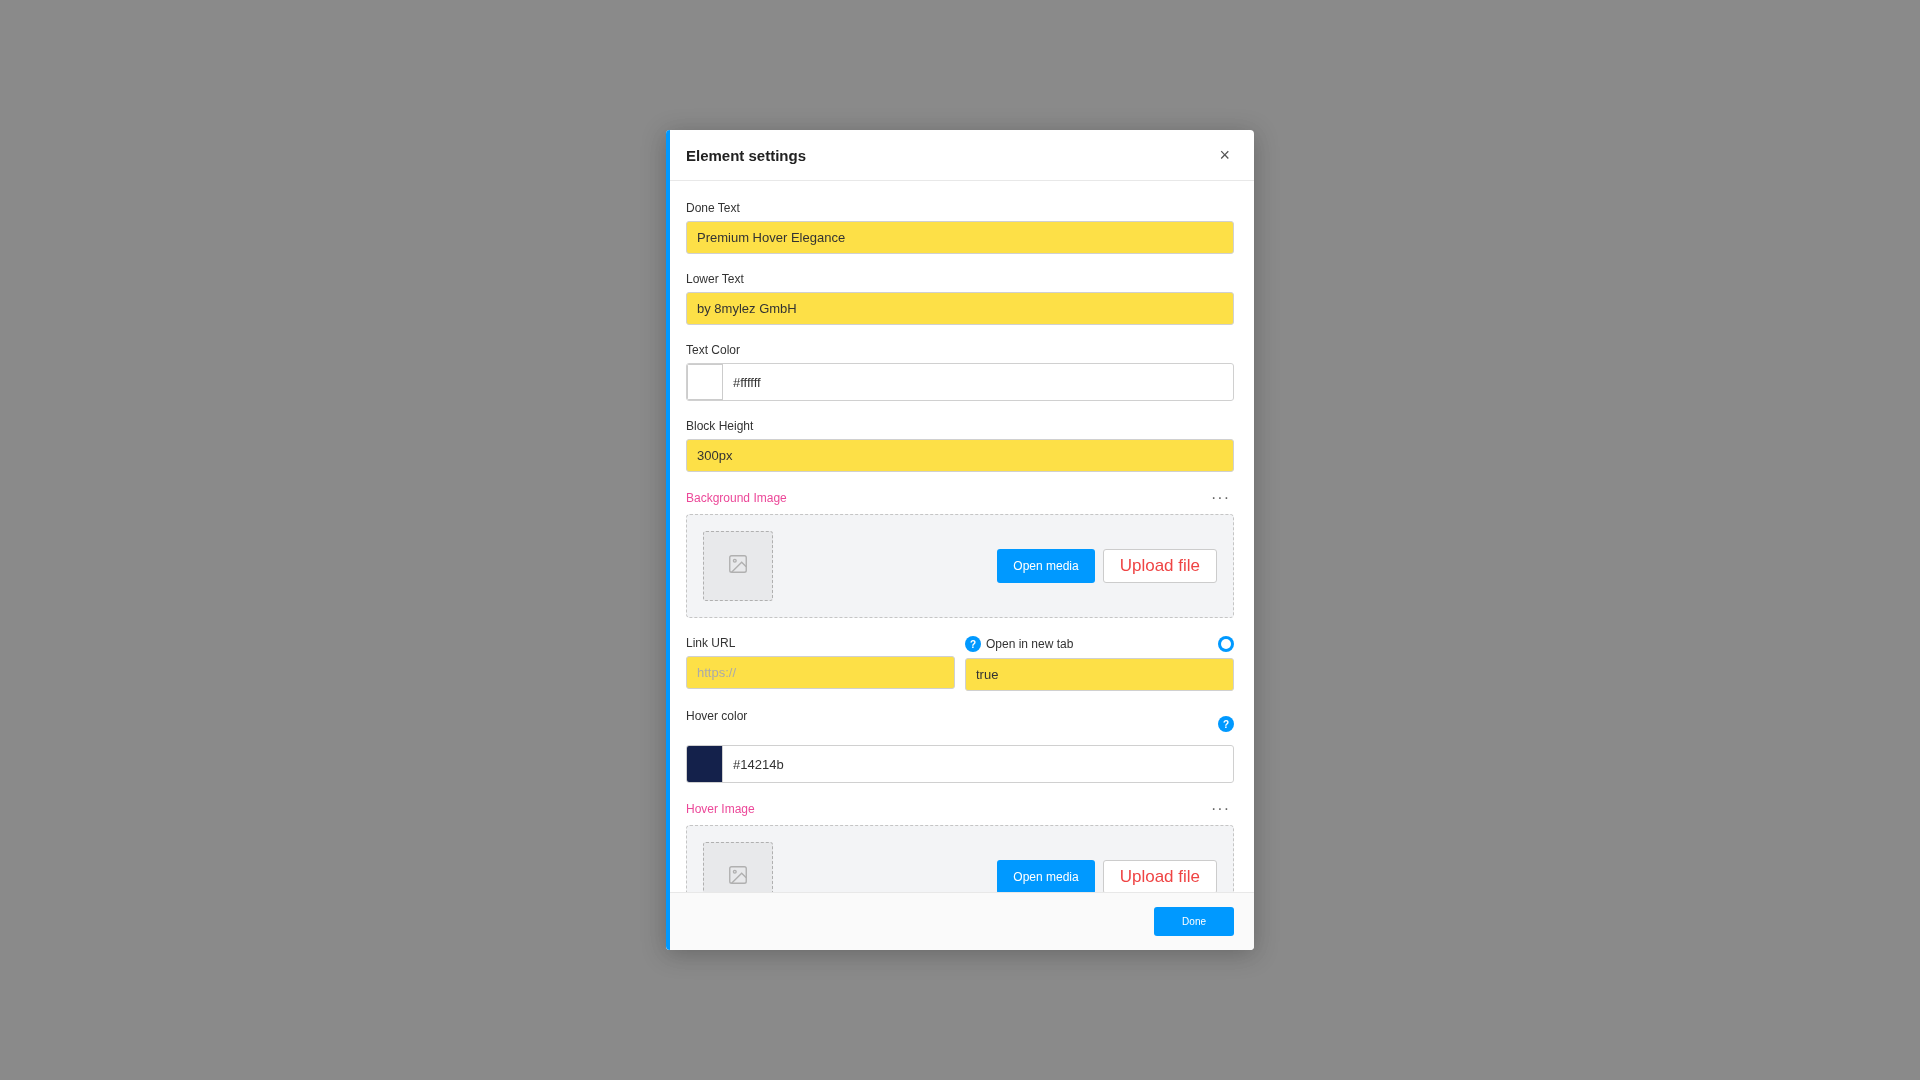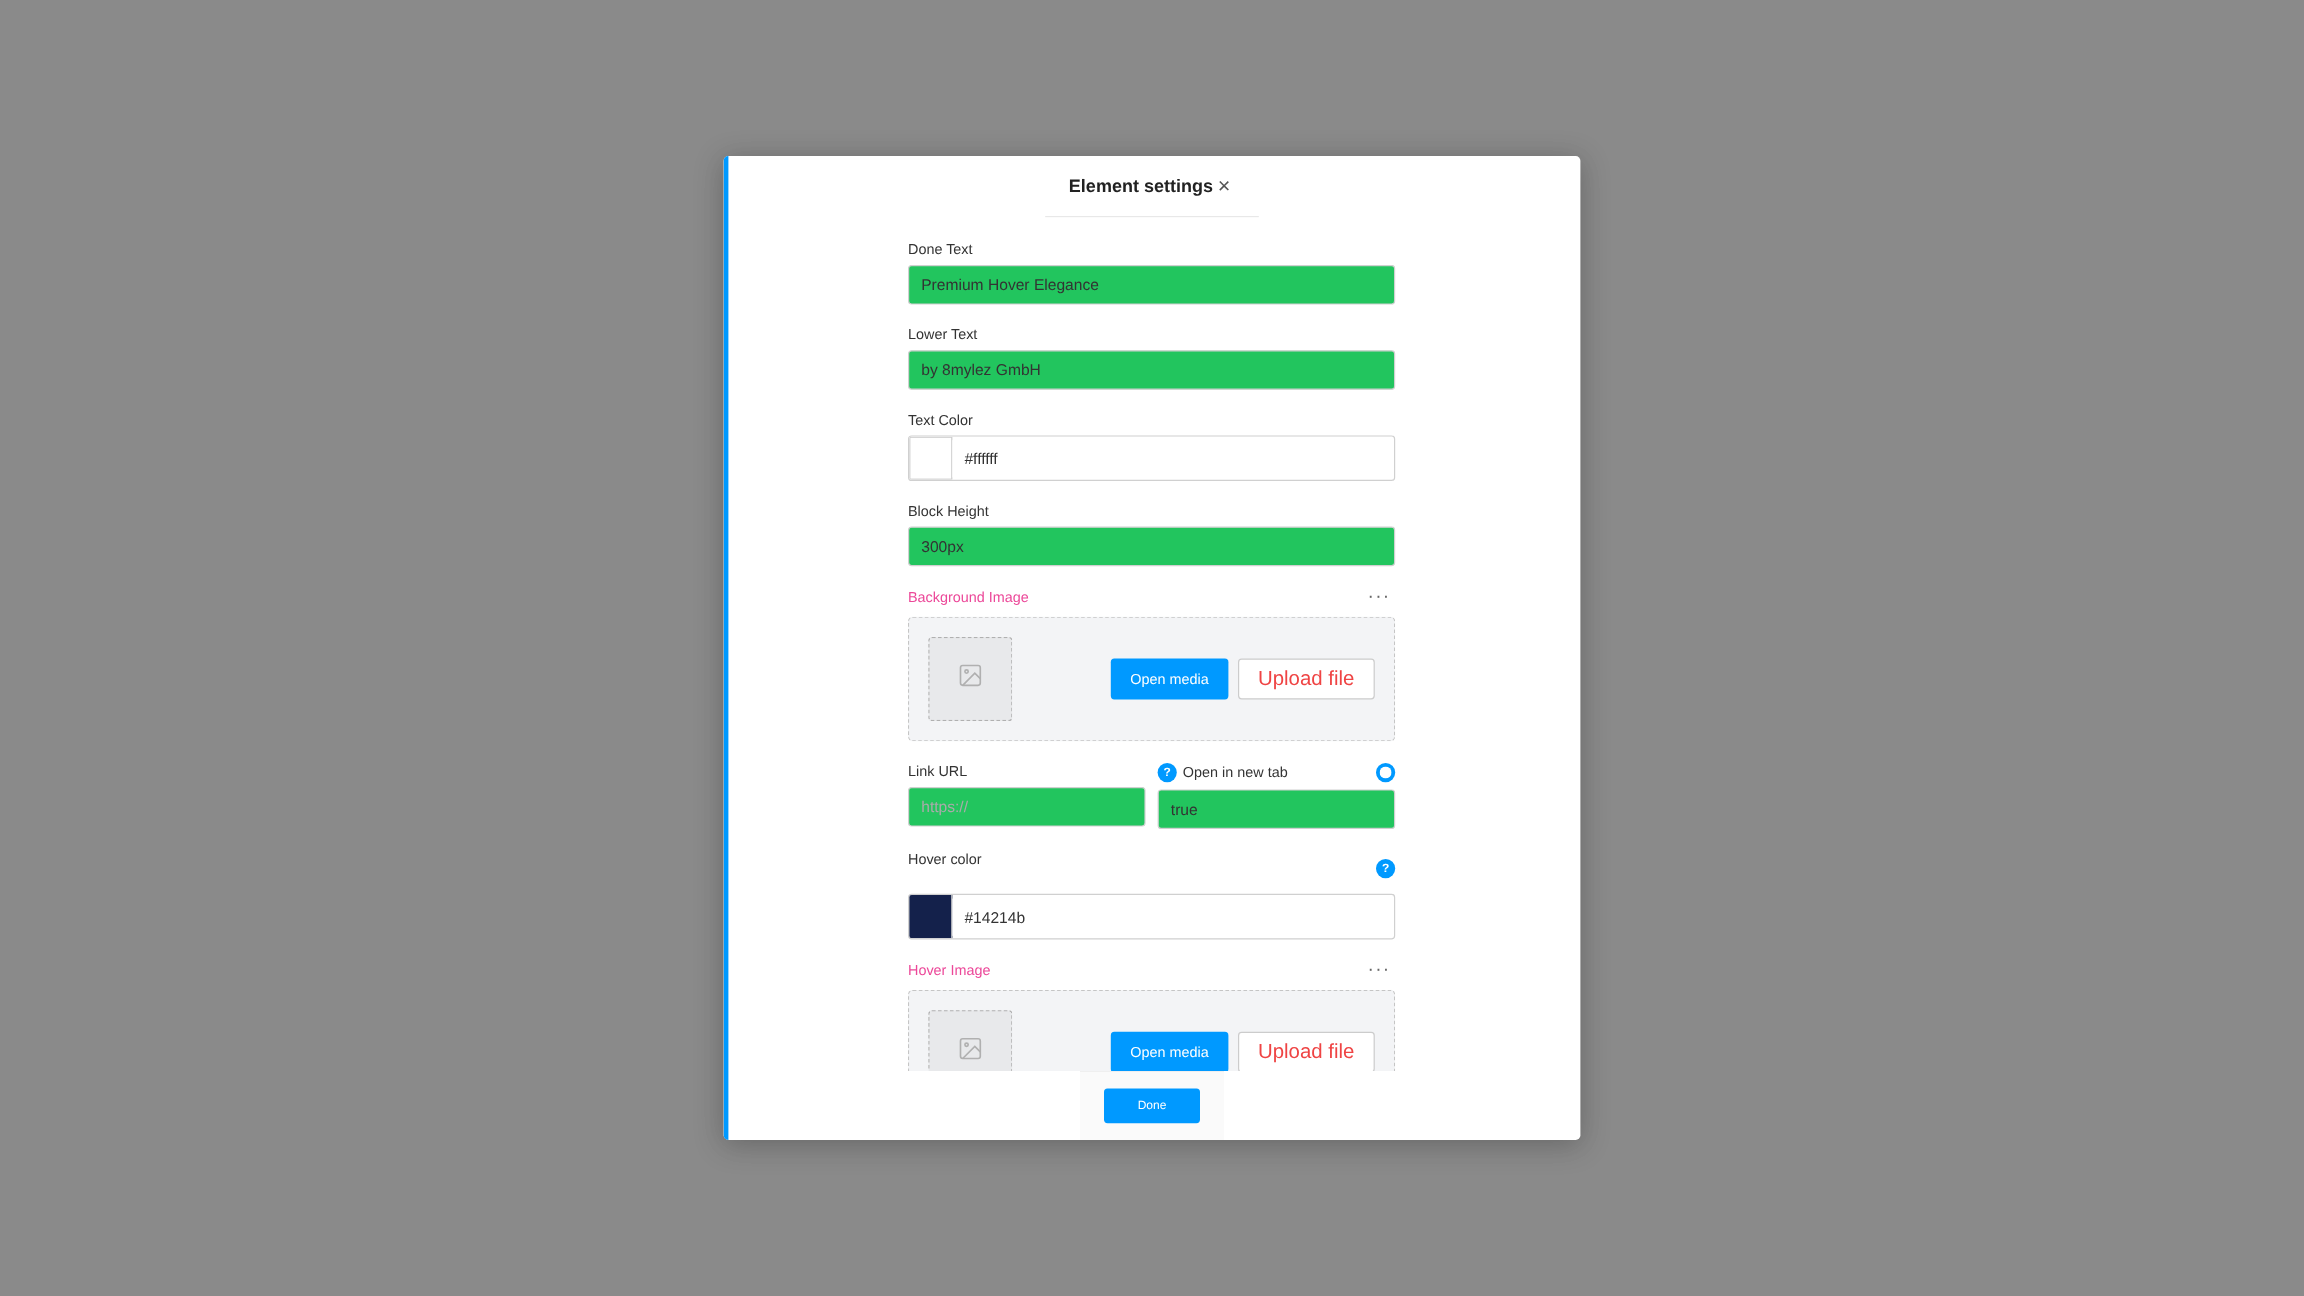--- a/index.html
+++ b/index.html
@@ -20,27 +20,26 @@
       inset: 0;
       background: rgba(100,100,100,0.5);
       display: flex;
       align-items: center;
       justify-content: center;
     }
 
     .modal {
       background: #fff;
       border-radius: 4px;
-      width: 714px;
+      width: 588px;
       max-height: 820px;
       display: flex;
       flex-direction: column;
       box-shadow: 0 4px 24px rgba(0,0,0,0.25);
       overflow: hidden;
-      align-items: center;
     }
 
     .modal-header {
       display: flex;
       align-items: center;
       justify-content: space-between;
       padding: 14px 20px;
       border-bottom: 1px solid #e8e8e8;
       flex-shrink: 0;
     }
@@ -81,21 +80,21 @@
     }
 
     .text-input {
       width: 100%;
       padding: 8px 10px;
       border: 1px solid #d0d0d0;
       border-radius: 3px;
       font-size: 13px;
       color: #333;
       outline: none;
-      background: #22c55e;
+      background: #fde047;
     }
     .text-input::placeholder { color: #aaa; }
 
     .color-input-row {
       display: flex;
       align-items: center;
       border: 1px solid #d0d0d0;
       border-radius: 3px;
       overflow: hidden;
     }

